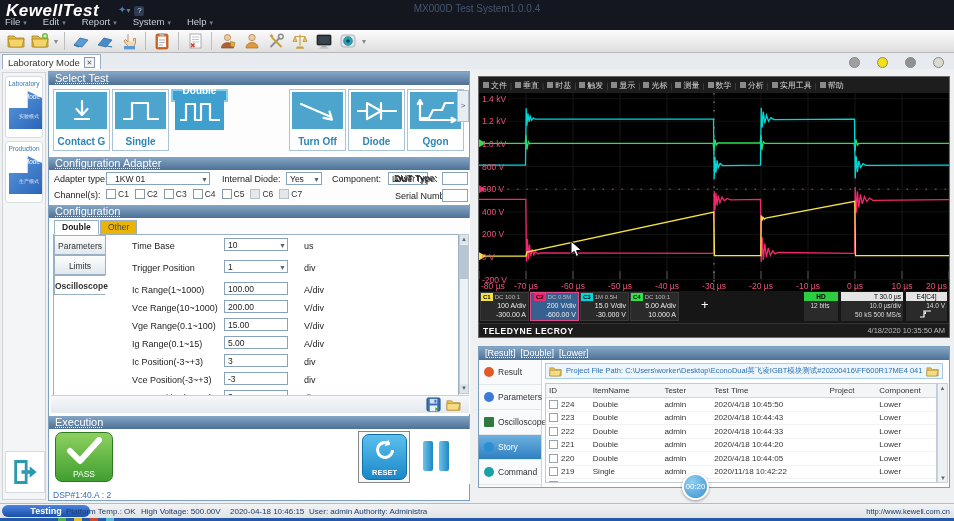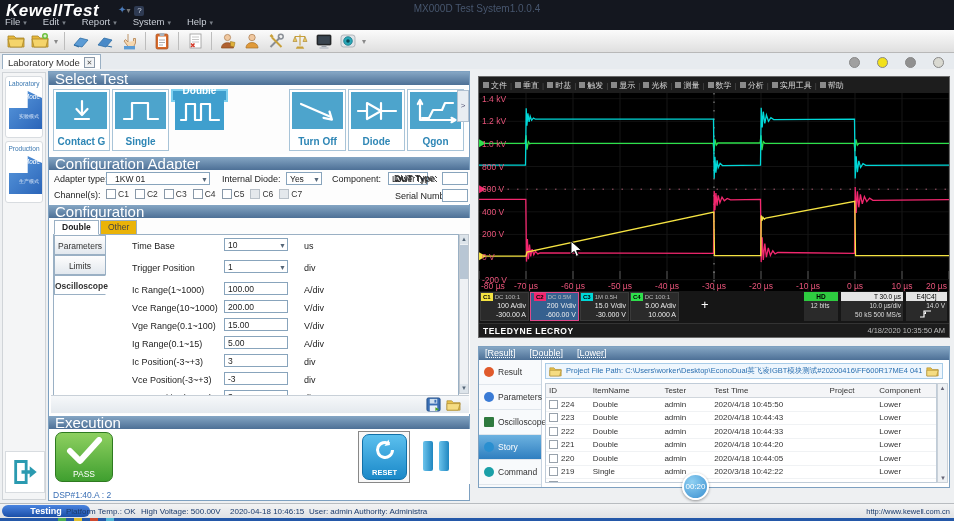--- a/index.html
+++ b/index.html
@@ -32,21 +32,21 @@
   
   #mode-sidebar{position:absolute;left:2px;top:3px;width:44px;height:428px;background:#f4f5f6;border:1px solid #d0d4d8;box-sizing:border-box;}
   .mode-card{position:relative;margin:3px 2px;height:60px;background:#fff;border:1px solid #d8dce0;border-radius:3px;overflow:hidden;}
   .mode-title{font-size:6.5px;color:#3a77b0;text-align:center;margin-top:3px;}
   .mode-shape{position:absolute;left:3px;top:14px;width:34px;height:38px;background:linear-gradient(135deg,#5a9ade,#2a64b8);clip-path:polygon(0 45%,55% 45%,55% 0,100% 20%,100% 100%,0 100%);}
   .mode-badge{position:absolute;right:2px;top:16px;font-size:6.5px;color:#fff;font-style:italic;}
   .mode-sub{position:absolute;right:3px;top:36px;font-size:5px;color:#dce8f8;}
   #exit-box{position:absolute;left:2px;bottom:6px;width:38px;height:40px;background:#fff;border:1px solid #d8dce0;display:flex;align-items:center;justify-content:center;}
   
   #left-panel{position:absolute;left:48px;top:2px;width:422px;height:430px;background:#fff;border:1px solid #7da0c0;box-sizing:border-box;}
-  .sec-hdr{position:absolute;left:0;width:420px;height:13px;background:linear-gradient(#85a6c4,#4d7096);color:#fff;font-size:15px;line-height:13px;padding-left:6px;box-sizing:border-box;text-decoration:underline dotted 1px;}
+  .sec-hdr{position:absolute;left:0;width:420px;height:13px;background:linear-gradient(#85a6c4,#4d7096);color:#fff;font-size:11px;line-height:13px;padding-left:6px;box-sizing:border-box;text-decoration:underline dotted 1px;}
   #test-row{position:absolute;left:1px;top:14px;width:418px;height:68px;background:#fdfdfd;}
   .btn-test{position:absolute;top:3px;width:57px;height:62px;border:1px solid #a8c4d8;background:#fff;box-sizing:border-box;}
   .btn-test .ticon{position:absolute;left:2px;top:2px;right:2px;height:37px;background:#4da4cc;display:flex;align-items:center;justify-content:center;}
   .btn-test .tlabel{position:absolute;left:0;bottom:3px;width:100%;text-align:center;font-size:10px;font-weight:bold;color:#2e86b5;}
   .btn-test.sel{background:#3f9fce;border:2px solid #7fd0ef;}
   .btn-test.sel .ticon{background:#3f9fce;}
   .btn-test.sel .tlabel{color:#fff;}
   #test-scroll{position:absolute;right:0px;top:18px;width:10px;height:30px;background:#e8edf2;border:1px solid #b0c0d0;color:#557;font-size:8px;text-align:center;line-height:30px;}
   
   #adapter-hdr{top:85px;}
@@ -103,21 +103,21 @@
   .ch-box.sel{background:#35608f;border-color:#e04a8a;}
   .acq-box{position:absolute;top:1px;height:29px;background:#2a2a2a;box-sizing:border-box;}
   .acq-hdr{height:9px;font-size:6.5px;line-height:9px;padding:0 2px;}
   .acq-line{font-size:6.5px;color:#ddd;text-align:right;padding-right:2px;line-height:9px;}
   #plus-marker{position:absolute;left:222px;top:6px;color:#fff;font-size:13px;}
   #scope-brand{position:absolute;left:0;bottom:0;width:470px;height:13px;background:#1c1c1c;border-top:1px solid #333;}
   #brand-txt{position:absolute;left:4px;top:2px;color:#fff;font-size:8.5px;font-weight:bold;letter-spacing:.5px;}
   #scope-dt{position:absolute;right:4px;top:2px;color:#bbb;font-size:7.5px;}
   
   #results{position:absolute;left:0;top:277px;width:472px;height:142px;background:#fff;border:1px solid #7da0c0;box-sizing:border-box;}
-  #res-hdr{position:absolute;left:0;top:0;width:470px;height:13px;background:linear-gradient(#85a6c4,#4d7096);color:#fff;font-size:9px;line-height:13px;padding-left:6px;box-sizing:border-box;display:flex;gap:14px;text-decoration:underline dotted 1px;}
+  #res-hdr{position:absolute;left:0;top:0;width:470px;height:13px;background:linear-gradient(#85a6c4,#4d7096);color:#fff;font-size:9px;line-height:13px;padding-left:6px;box-sizing:border-box;display:flex;gap:5px;text-decoration:underline dotted 1px;}
   #res-nav{position:absolute;left:0;top:13px;width:62px;height:127px;border-right:1px solid #c8d4e0;background:#f8fafc;}
   .rn-item{position:relative;height:24px;border-bottom:1px solid #e0e6ec;display:flex;align-items:center;padding-left:5px;font-size:8.5px;color:#333;gap:4px;}
   .rn-item.active{background:linear-gradient(#6db2e0,#2f7fc0);color:#fff;}
   .rn-ico{width:10px;height:10px;border-radius:50%;flex:0 0 auto;}
   .rn-ico.sq{border-radius:1px;}
   #res-right{position:absolute;left:64px;top:13px;width:406px;height:127px;}
   #path-bar{position:absolute;left:2px;top:3px;width:398px;height:16px;background:#eef6fd;border:1px solid #a8cce8;box-sizing:border-box;display:flex;align-items:center;gap:4px;padding:0 3px;}
   #path-txt{font-size:7.5px;color:#2a6fb0;white-space:nowrap;overflow:hidden;flex:1;}
   #path-open{margin-left:auto;}
   #res-table{position:absolute;left:2px;top:23px;width:392px;height:100px;border:1px solid #c0ccd8;box-sizing:border-box;overflow:hidden;background:#fff;}
@@ -737,21 +737,21 @@
                 <div class="td" style="width: 72px;">Double</div>
                 <div class="td" style="width: 50px;">admin</div>
                 <div class="td" style="width: 116px;">2020/4/18 10:44:05</div>
                 <div class="td" style="width: 50px;"></div>
                 <div class="td" style="width: 60px;">Lower</div>
               </div>
               <div class="tr">
                 <div class="td" style="width: 44px;"><span class="row-chk"></span>219</div>
                 <div class="td" style="width: 72px;">Single</div>
                 <div class="td" style="width: 50px;">admin</div>
-                <div class="td" style="width: 116px;">2020/3/18 10:42:22</div>
+                <div class="td" style="width: 116px;">2020/11/18 10:42:22</div>
                 <div class="td" style="width: 50px;"></div>
                 <div class="td" style="width: 60px;">Lower</div>
               </div>
               <div class="tr">
                 <div class="td" style="width: 44px;"><span class="row-chk"></span>218</div>
                 <div class="td" style="width: 72px;">Single</div>
                 <div class="td" style="width: 50px;">admin</div>
                 <div class="td" style="width: 116px;">2020/4/18 10:40:16</div>
                 <div class="td" style="width: 50px;"></div>
                 <div class="td" style="width: 60px;">Lower</div>

